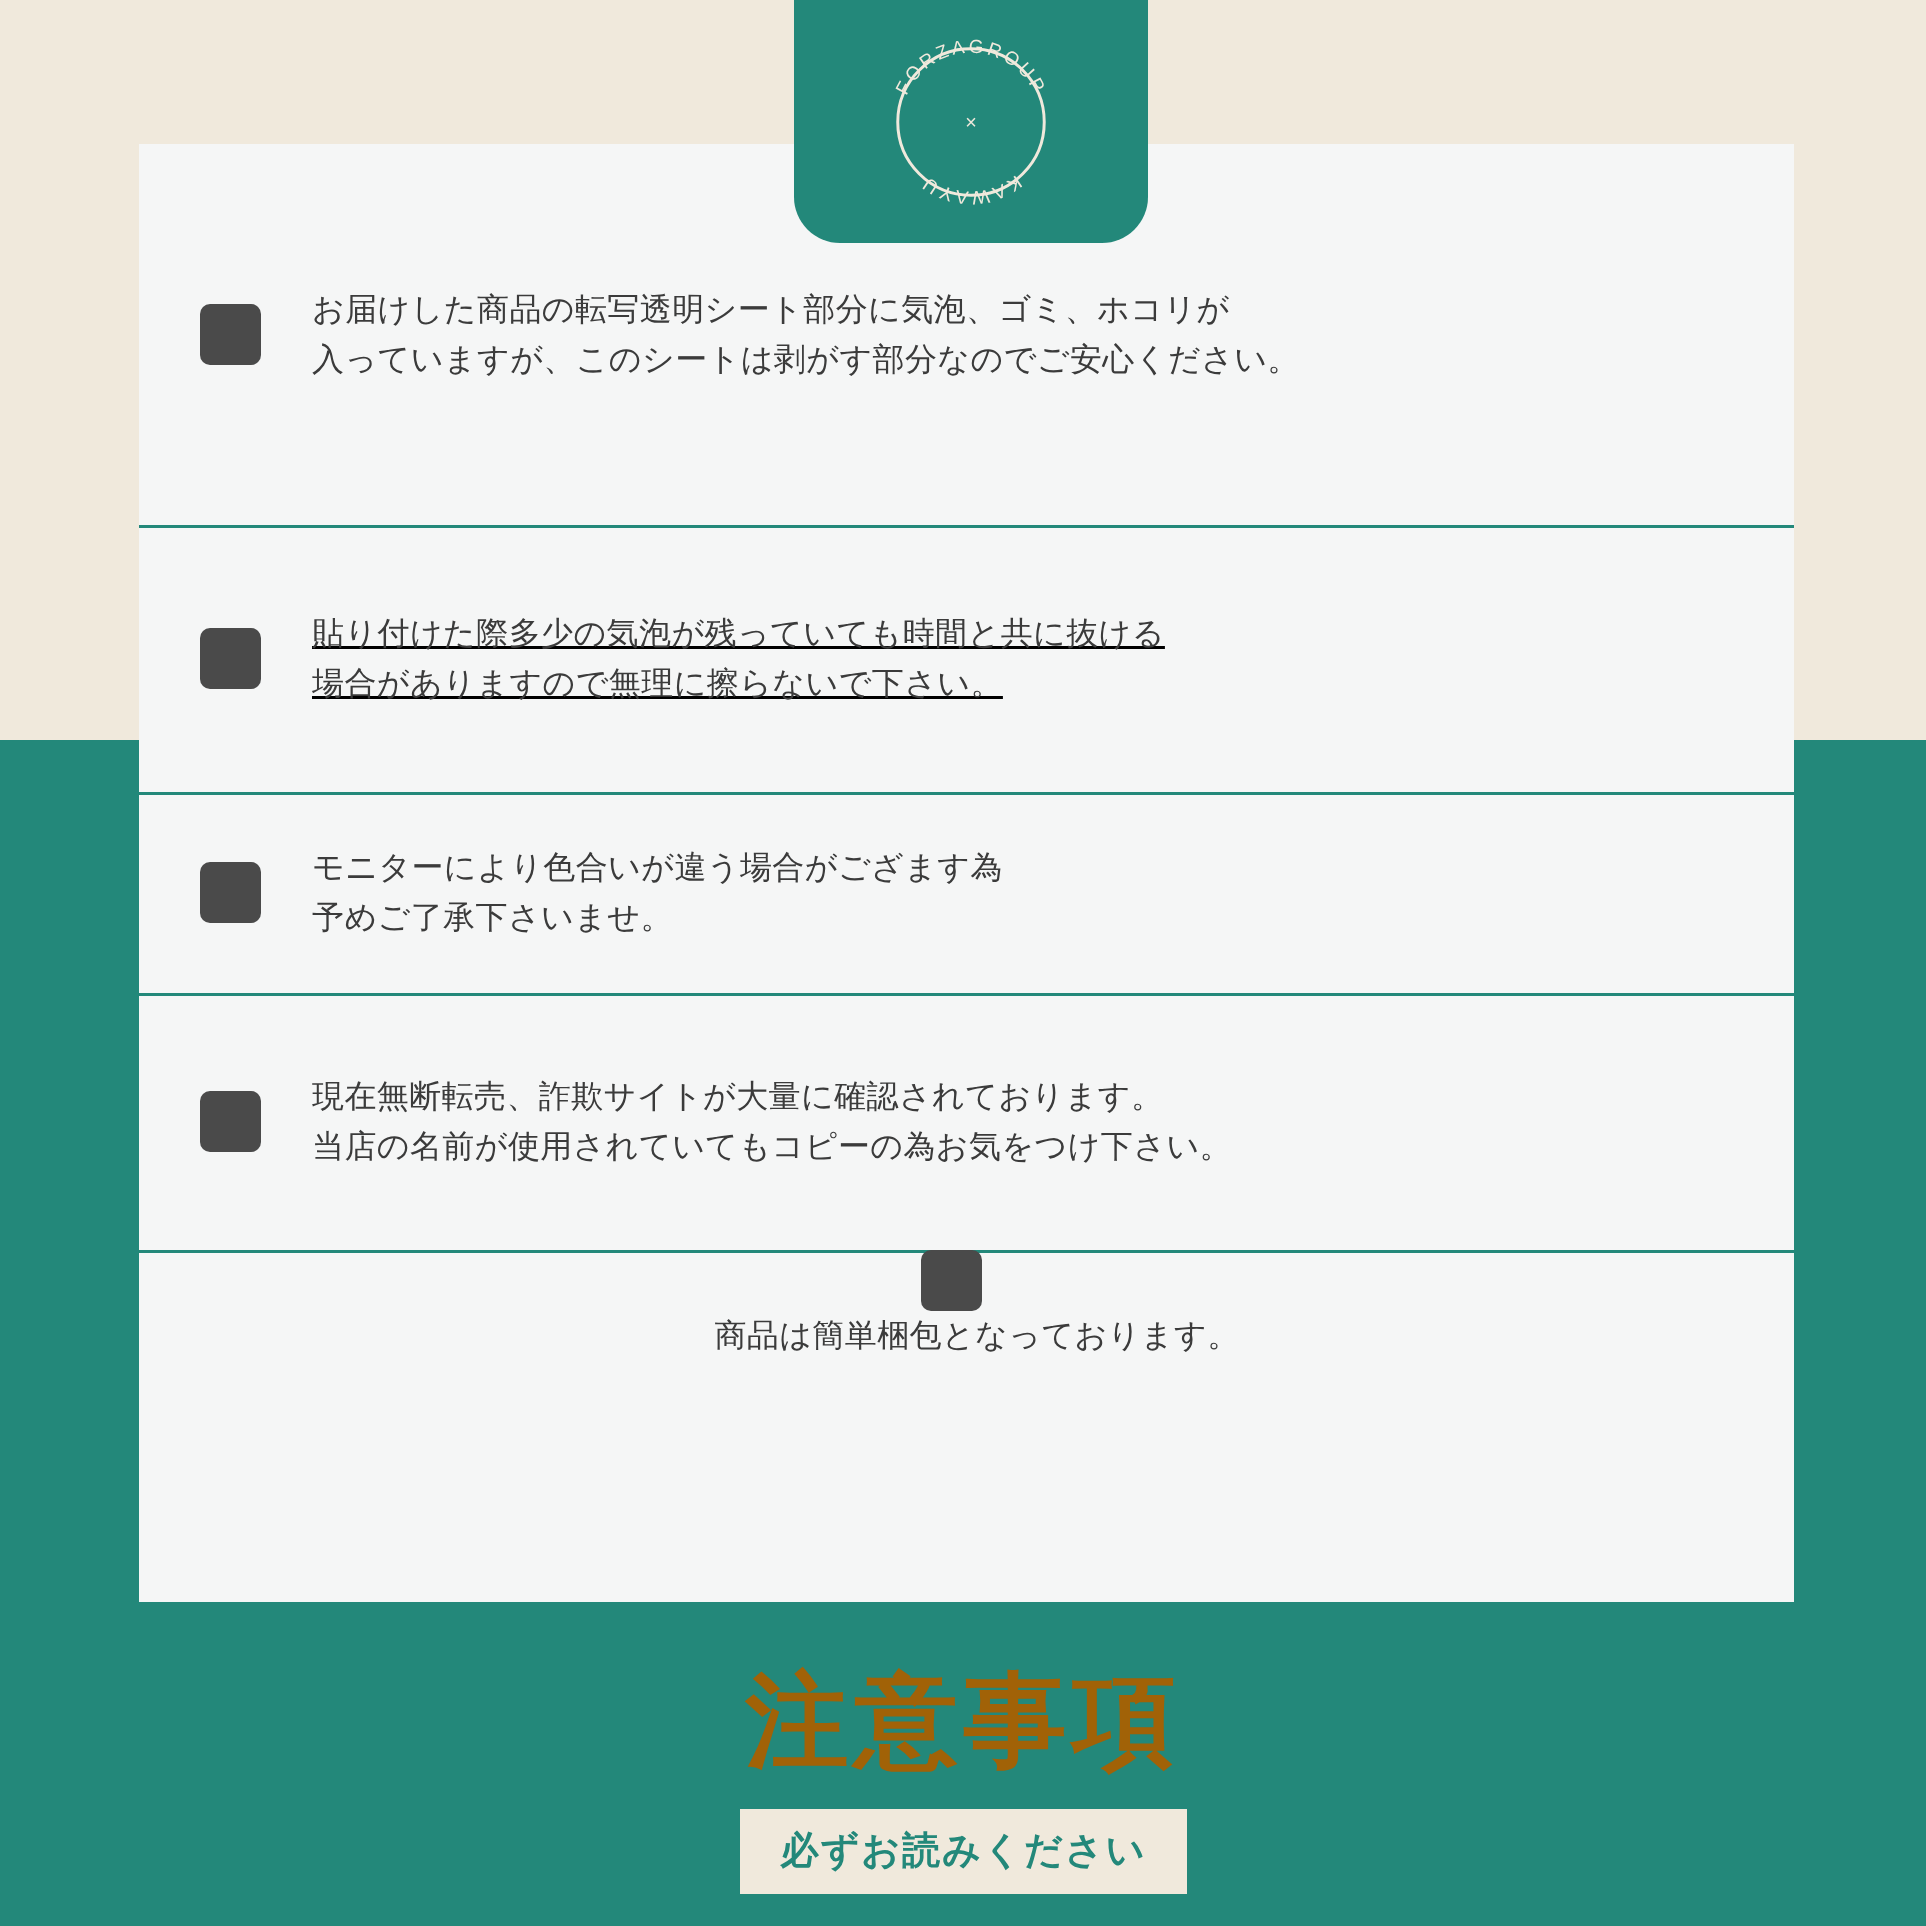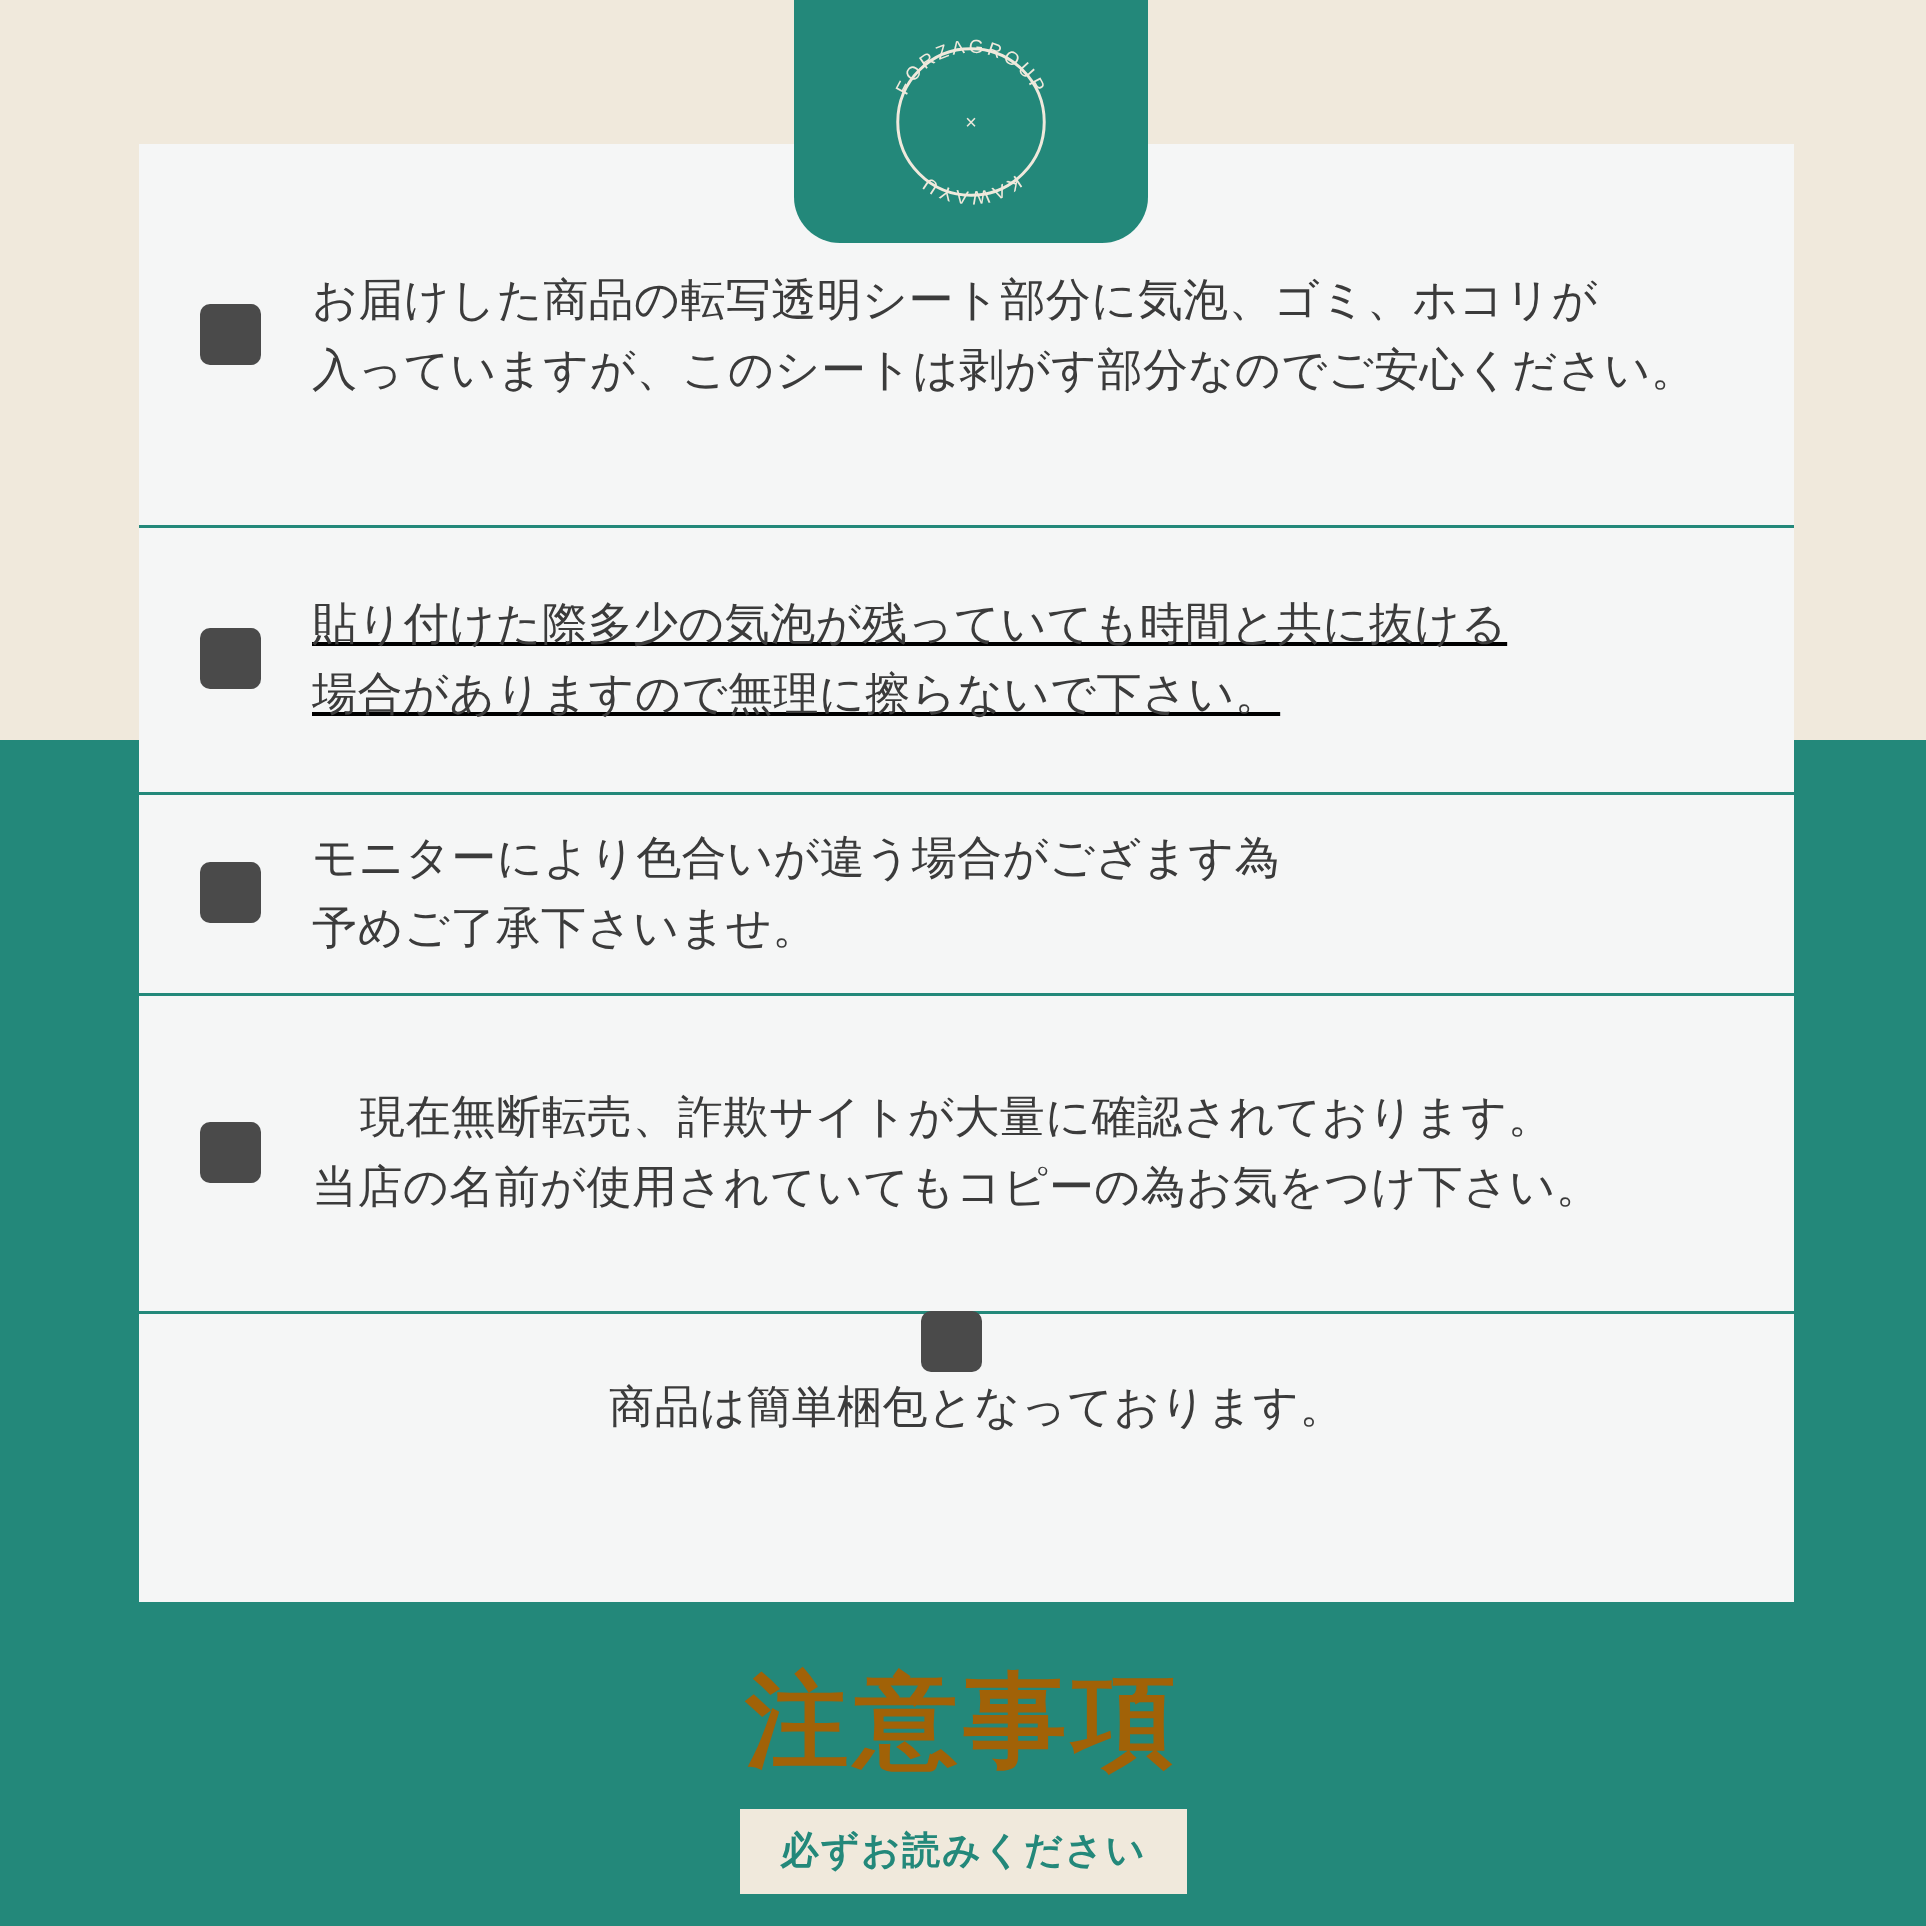--- a/index.html
+++ b/index.html
@@ -85,21 +85,21 @@
   .bullet {
     flex: none;
     width: 61px;
     height: 61px;
     background: #4a4a4a;
     border-radius: 10px;
     margin-right: 51px;
   }
   .row-text {
     color: #3b3b3b;
-    font-size: 45px;
+    font-size: 32px;
     line-height: 1.55;
     letter-spacing: 0.4px;
     white-space: pre-line;
     font-weight: 500;
   }
   
   .footer {
     position: absolute;
     left: 0;
     top: 1602px;
@@ -177,21 +177,21 @@
 
     <div class="row" style="height:201px;">
       <div class="bullet"></div>
       <div class="row-text">モニターにより色合いが違う場合がござます為
 予めご了承下さいませ。</div>
     </div>
     <div style="position:relative;height:0;">
       <div class="divider"></div>
     </div>
 
-    <div class="row" style="height:318px;text-align:center;">
+    <div class="row" style="height:257px;">
       <div class="bullet"></div>
       <div class="row-text">現在無断転売、詐欺サイトが大量に確認されております。
 当店の名前が使用されていてもコピーの為お気をつけ下さい。</div>
     </div>
     <div style="position:relative;height:0;">
       <div class="divider"></div>
     </div>
 
     <div class="row" style="height:246px;flex-direction:column;">
       <div class="bullet"></div>

